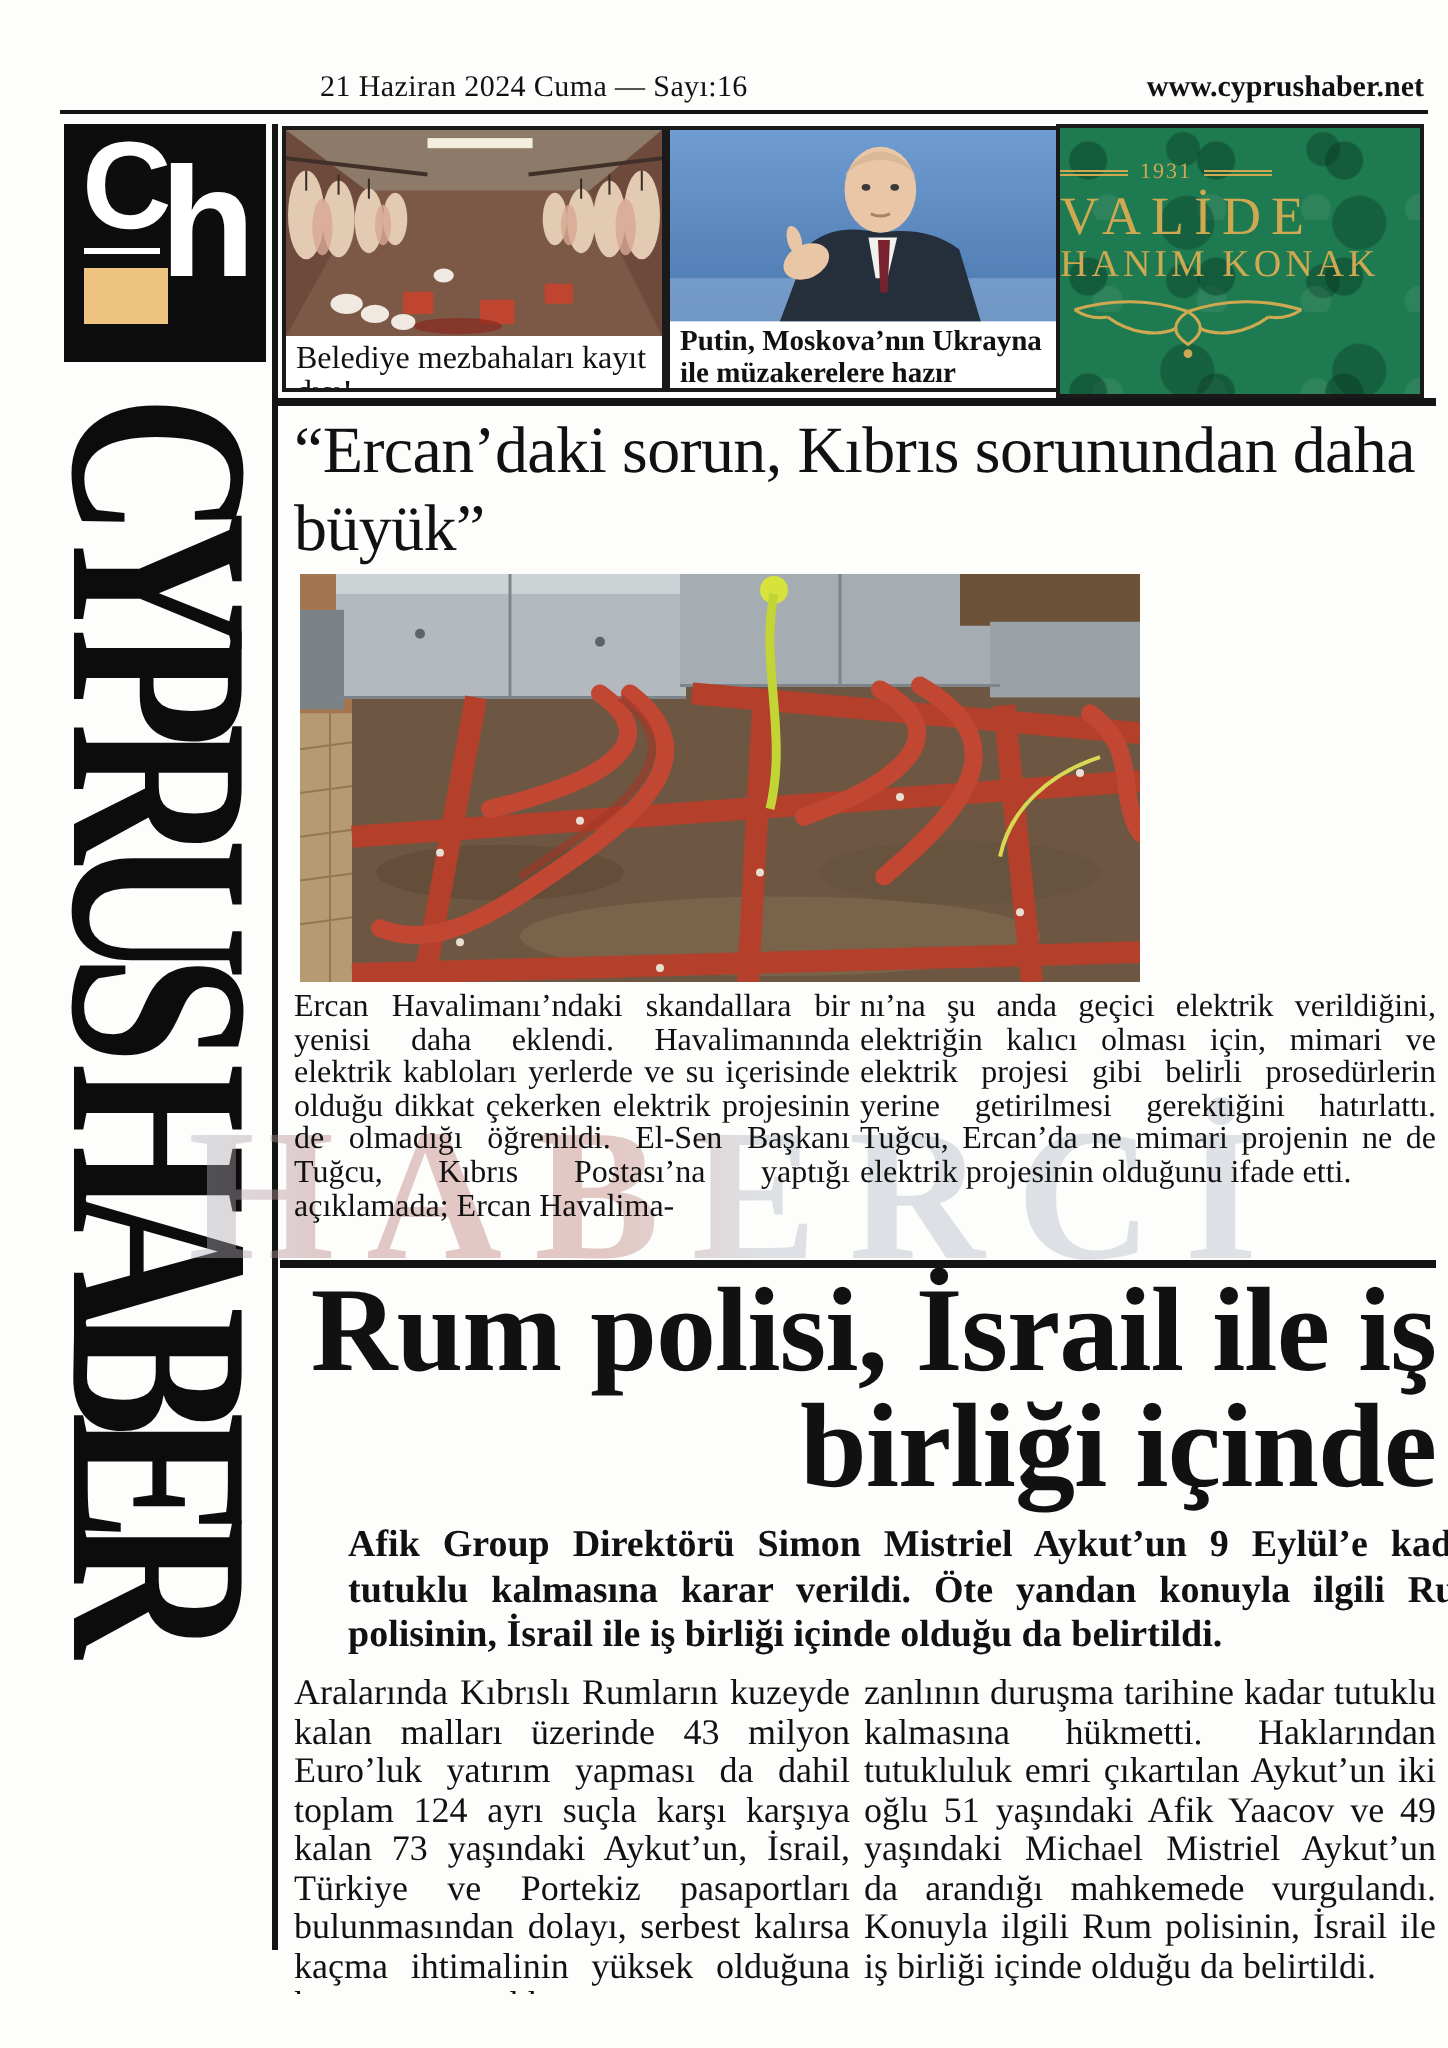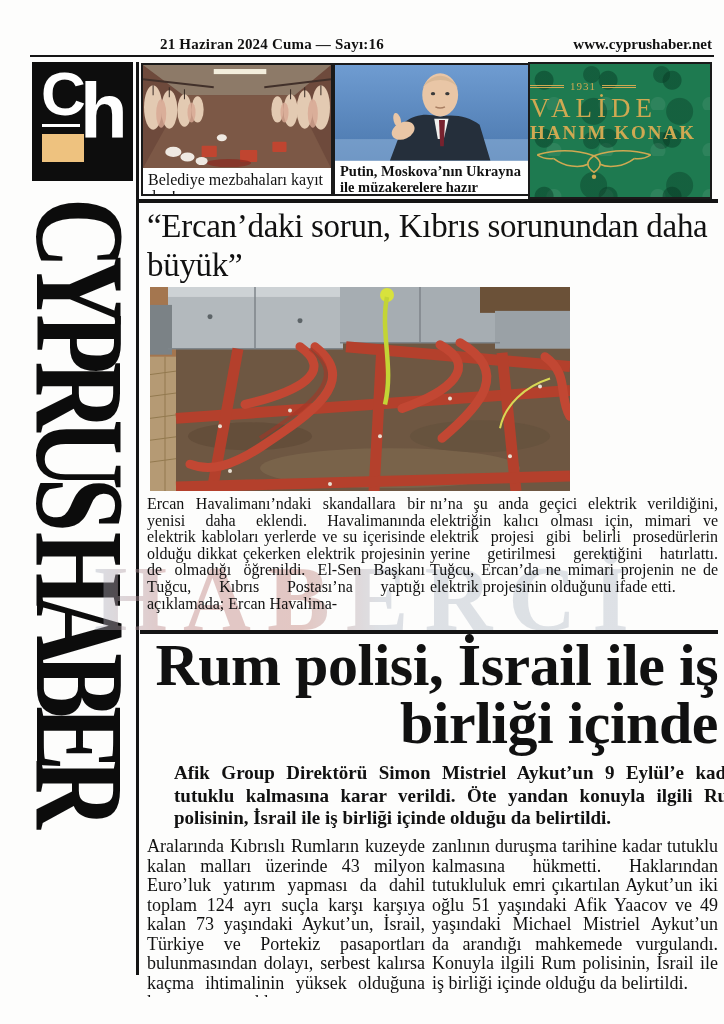--- a/index.html
+++ b/index.html
@@ -1,20 +1,20 @@
 <!DOCTYPE html>
 <html lang="tr"><head>
 <meta charset="utf-8">
 <style>
   * { margin:0; padding:0; box-sizing:border-box; }
   body { background:#888; font-family:"Liberation Serif","DejaVu Serif",serif; }
   .page { position:relative; width:724px; height:1024px; margin:0 auto; background:#fdfdfc; overflow:hidden; color:#111; }
 
   
-  .date-line { position:absolute; left:160px; top:36px; font-size:15px; font-weight:bold; letter-spacing:.2px; }
+  .date-line { position:absolute; left:160px; top:36px; font-size:15px; font-weight:normal; letter-spacing:.2px; }
   .website   { position:absolute; right:12px; top:36px; font-size:15px; font-weight:bold; }
   .header-rule { position:absolute; left:30px; top:55px; width:684px; height:2px; background:#151515; }
 
   
   .logo { position:absolute; left:32px; top:62px; width:101px; height:119px; background:#0d0d0d; }
   .logo-c { position:absolute; left:9px; top:-4px; font-family:"Liberation Sans","DejaVu Sans",sans-serif; font-weight:bold; font-size:62px; color:#fff; }
   .logo-h { position:absolute; left:48px; top:4px; font-family:"Liberation Sans","DejaVu Sans",sans-serif; font-weight:bold; font-size:78px; color:#fff; }
   .logo-underline { position:absolute; left:10px; top:62px; width:38px; height:3px; background:#fff; }
   .logo-accent { position:absolute; left:10px; top:72px; width:42px; height:28px; background:#eec27f; }
   .masthead-title { position:absolute; left:24px; top:198px; width:112px; height:824px;
@@ -37,21 +37,21 @@
       background-image:
         radial-gradient(circle at 22% 28%, rgba(6,54,34,.45) 9px, rgba(6,54,34,0) 10px),
         radial-gradient(circle at 74% 64%, rgba(6,54,34,.38) 13px, rgba(6,54,34,0) 14px),
         radial-gradient(circle at 46% 88%, rgba(255,255,255,.07) 7px, rgba(255,255,255,0) 8px),
         radial-gradient(circle at 88% 16%, rgba(6,54,34,.4) 8px, rgba(6,54,34,0) 9px);
       background-size:64px 58px, 86px 74px, 52px 46px, 70px 66px;
       display:flex; flex-direction:column; align-items:flex-start; justify-content:center; }
   .ad-year-row { display:flex; align-items:center; gap:6px; color:#cfa952; font-size:11px; letter-spacing:1px; margin-bottom:2px; }
   .ad-year-row .ad-dash { width:34px; border-top:1px solid #cfa952; border-bottom:1px solid #cfa952; height:3px; }
   .ad-title1 { color:#cfa952; font-size:27px; font-weight:normal; letter-spacing:5px; line-height:28px; }
-  .ad-title2 { color:#cfa952; font-size:19px; font-weight:bold; letter-spacing:2px; line-height:22px; }
+  .ad-title2 { color:#cfa952; font-size:19px; font-weight:normal; letter-spacing:2px; line-height:22px; }
   .ad-flourish { margin-top:3px; }
 
   .thick-rule-1 { position:absolute; left:136px; top:199px; width:582px; height:4px; background:#141414; }
 
   
   .a1-headline { position:absolute; left:147px; top:207px; width:572px; font-size:33px; line-height:39px; letter-spacing:-.3px; }
   .photo-main { position:absolute; left:150px; top:287px; width:420px; height:204px; }
   .photo-main svg { display:block; width:100%; height:100%; }
   .a1-col { position:absolute; top:496px; height:134px; overflow:hidden; font-size:16px; line-height:16.6px; text-align:justify; z-index:2; }
   .a1-col1 { left:147px; width:278px; }

